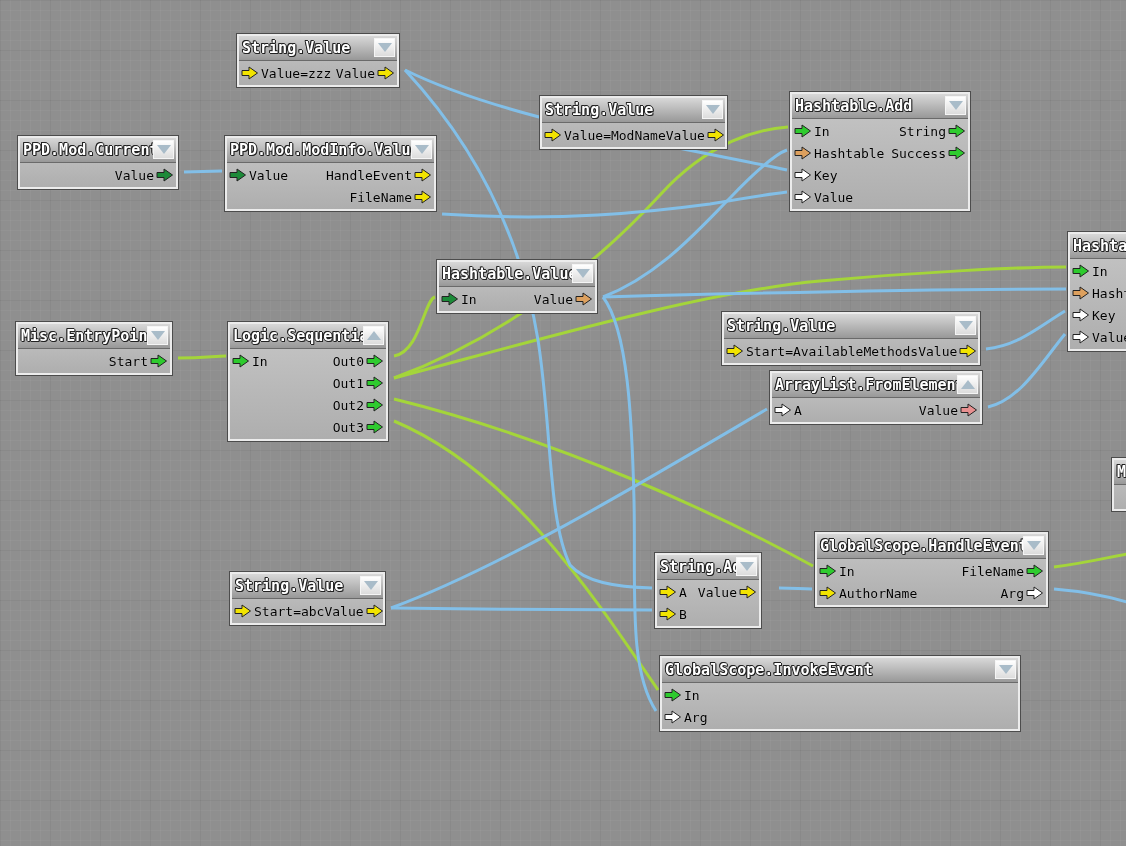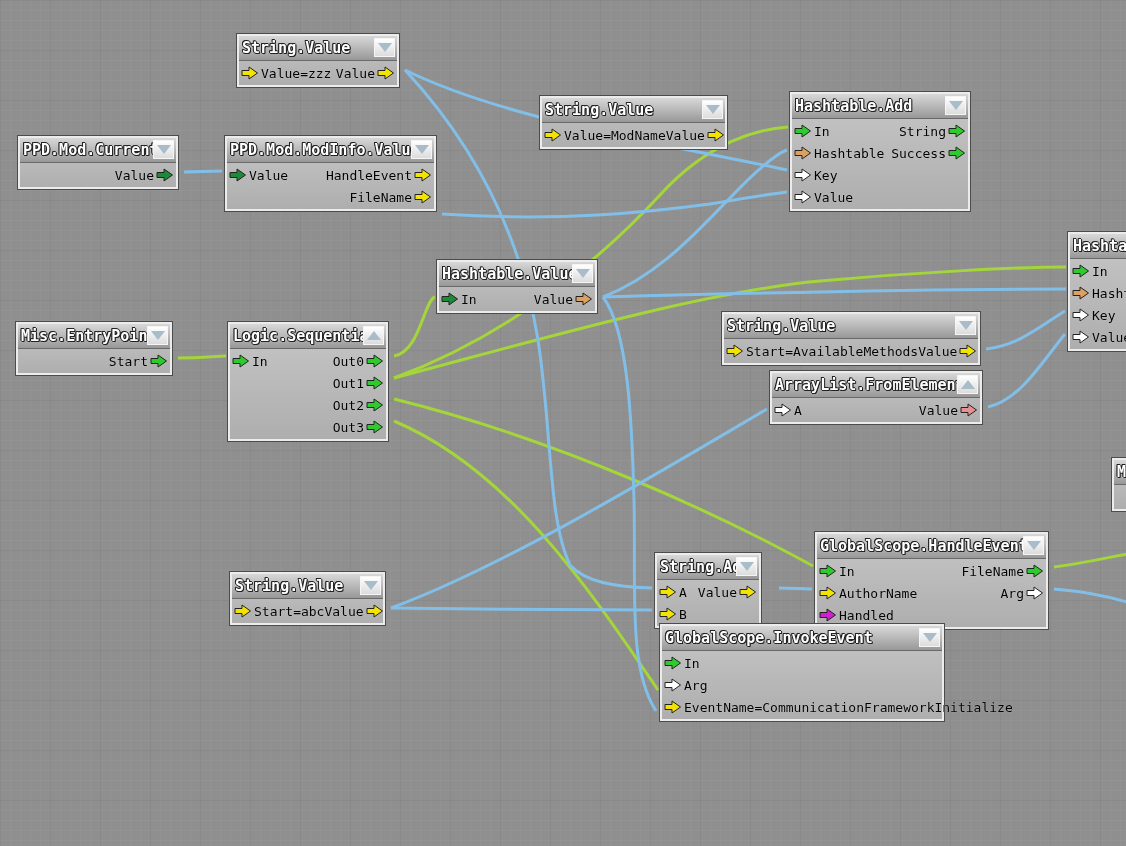--- a/index.html
+++ b/index.html
@@ -469,54 +469,38 @@
             </svg>
             <span class="pin-label">AuthorName</span>
           </span>
           <span class="row-right">
             <span class="pin-label">Arg</span>
             <svg class="pin" width="18" height="14" viewBox="0 0 18 14">
               <path d="M1,4.5 L8,4.5 L8,1 L16.5,7 L8,13 L8,9.5 L1,9.5 Z" fill="#ffffff" stroke="#222" stroke-width="1"></path>
             </svg>
           </span>
         </div>
-        <div class="node-row">
-          <span class="row-left">
-            <svg class="pin" width="18" height="14" viewBox="0 0 18 14">
-              <path d="M1,4.5 L8,4.5 L8,1 L16.5,7 L8,13 L8,9.5 L1,9.5 Z" fill="#cf1fcf" stroke="#222" stroke-width="1"></path>
-            </svg>
-            <span class="pin-label">Handled</span>
-          </span>
-        </div>
-      </div>
-    </div>
-    <div class="node" style="left: 660px; top: 624px; width: 284px;">
+      </div>
+    </div>
+    <div class="node" style="left: 660px; top: 656px; width: 360px;">
       <div class="node-header"><span class="node-title">GlobalScope.InvokeEvent</span><button class="node-btn">
           <span class="tri tri-down"></span>
         </button></div>
       <div class="node-body">
         <div class="node-row">
           <span class="row-left">
             <svg class="pin" width="18" height="14" viewBox="0 0 18 14">
               <path d="M1,4.5 L8,4.5 L8,1 L16.5,7 L8,13 L8,9.5 L1,9.5 Z" fill="#2ecb2e" stroke="#222" stroke-width="1"></path>
             </svg>
             <span class="pin-label">In</span>
           </span>
         </div>
         <div class="node-row">
           <span class="row-left">
             <svg class="pin" width="18" height="14" viewBox="0 0 18 14">
               <path d="M1,4.5 L8,4.5 L8,1 L16.5,7 L8,13 L8,9.5 L1,9.5 Z" fill="#ffffff" stroke="#222" stroke-width="1"></path>
             </svg>
             <span class="pin-label">Arg</span>
-          </span>
-        </div>
-        <div class="node-row">
-          <span class="row-left">
-            <svg class="pin" width="18" height="14" viewBox="0 0 18 14">
-              <path d="M1,4.5 L8,4.5 L8,1 L16.5,7 L8,13 L8,9.5 L1,9.5 Z" fill="#f2e400" stroke="#222" stroke-width="1"></path>
-            </svg>
-            <span class="pin-label">EventName=CommunicationFrameworkInitialize</span>
           </span>
         </div>
       </div>
     </div>
   </div>
 
 </body></html>

